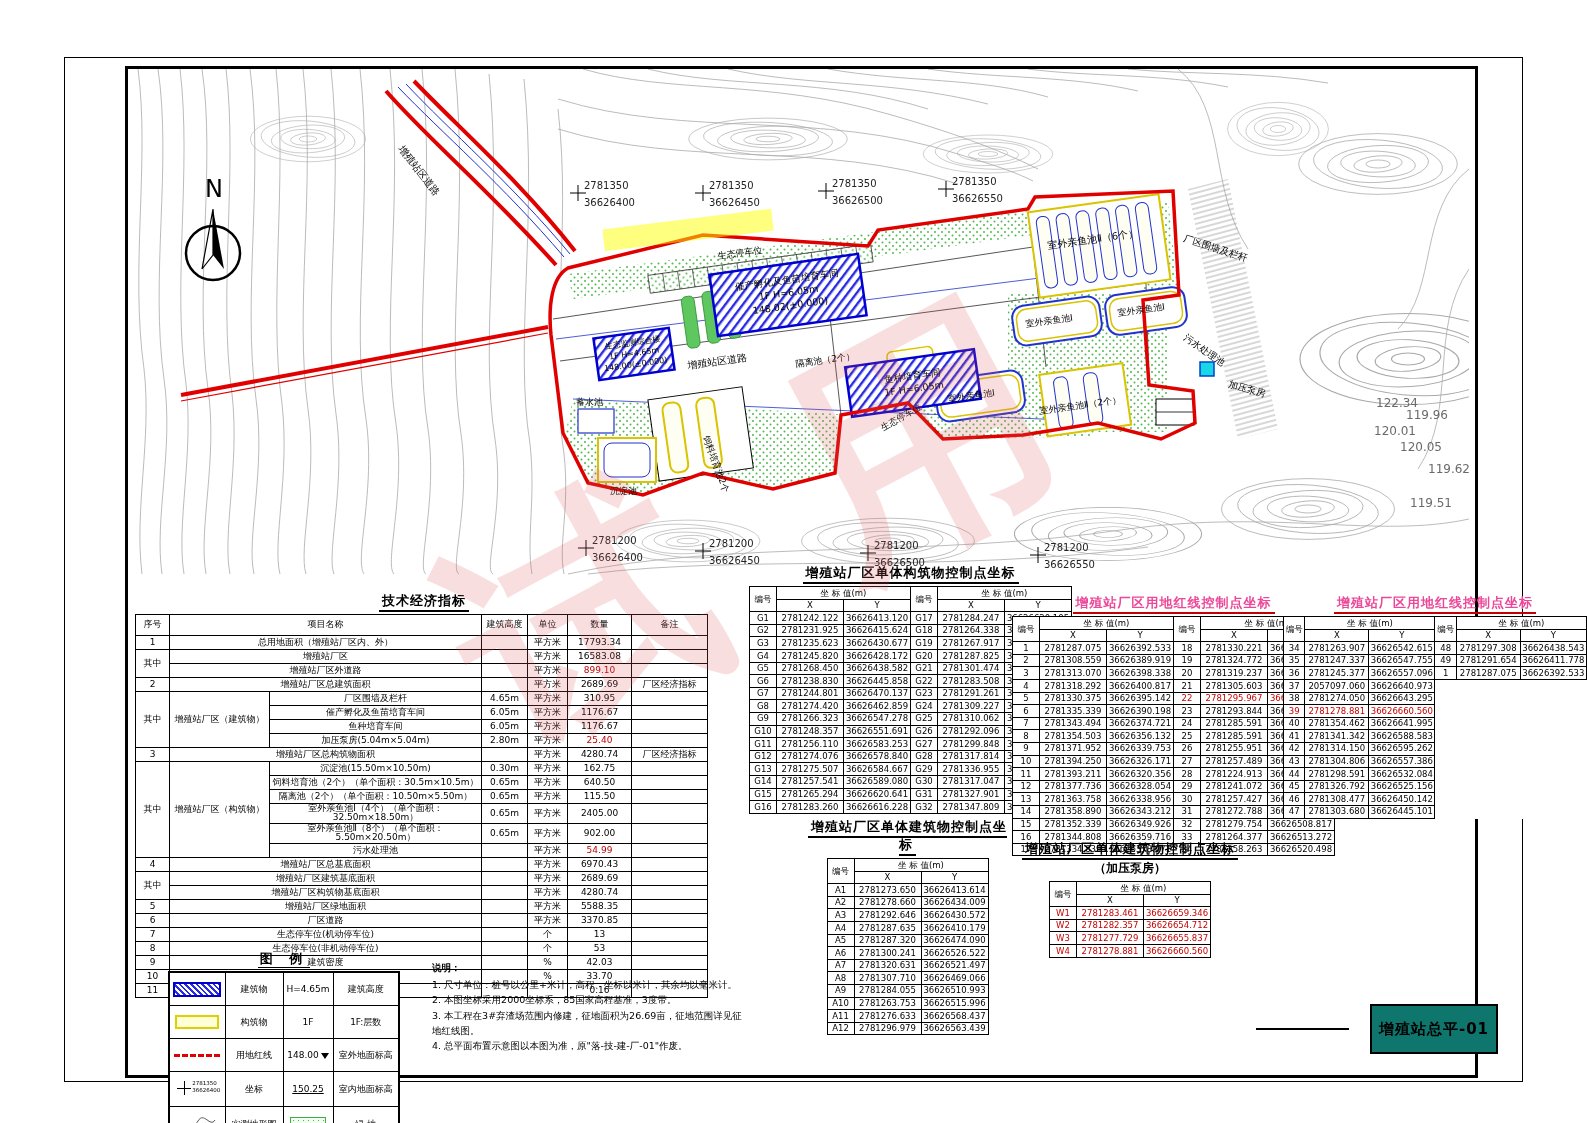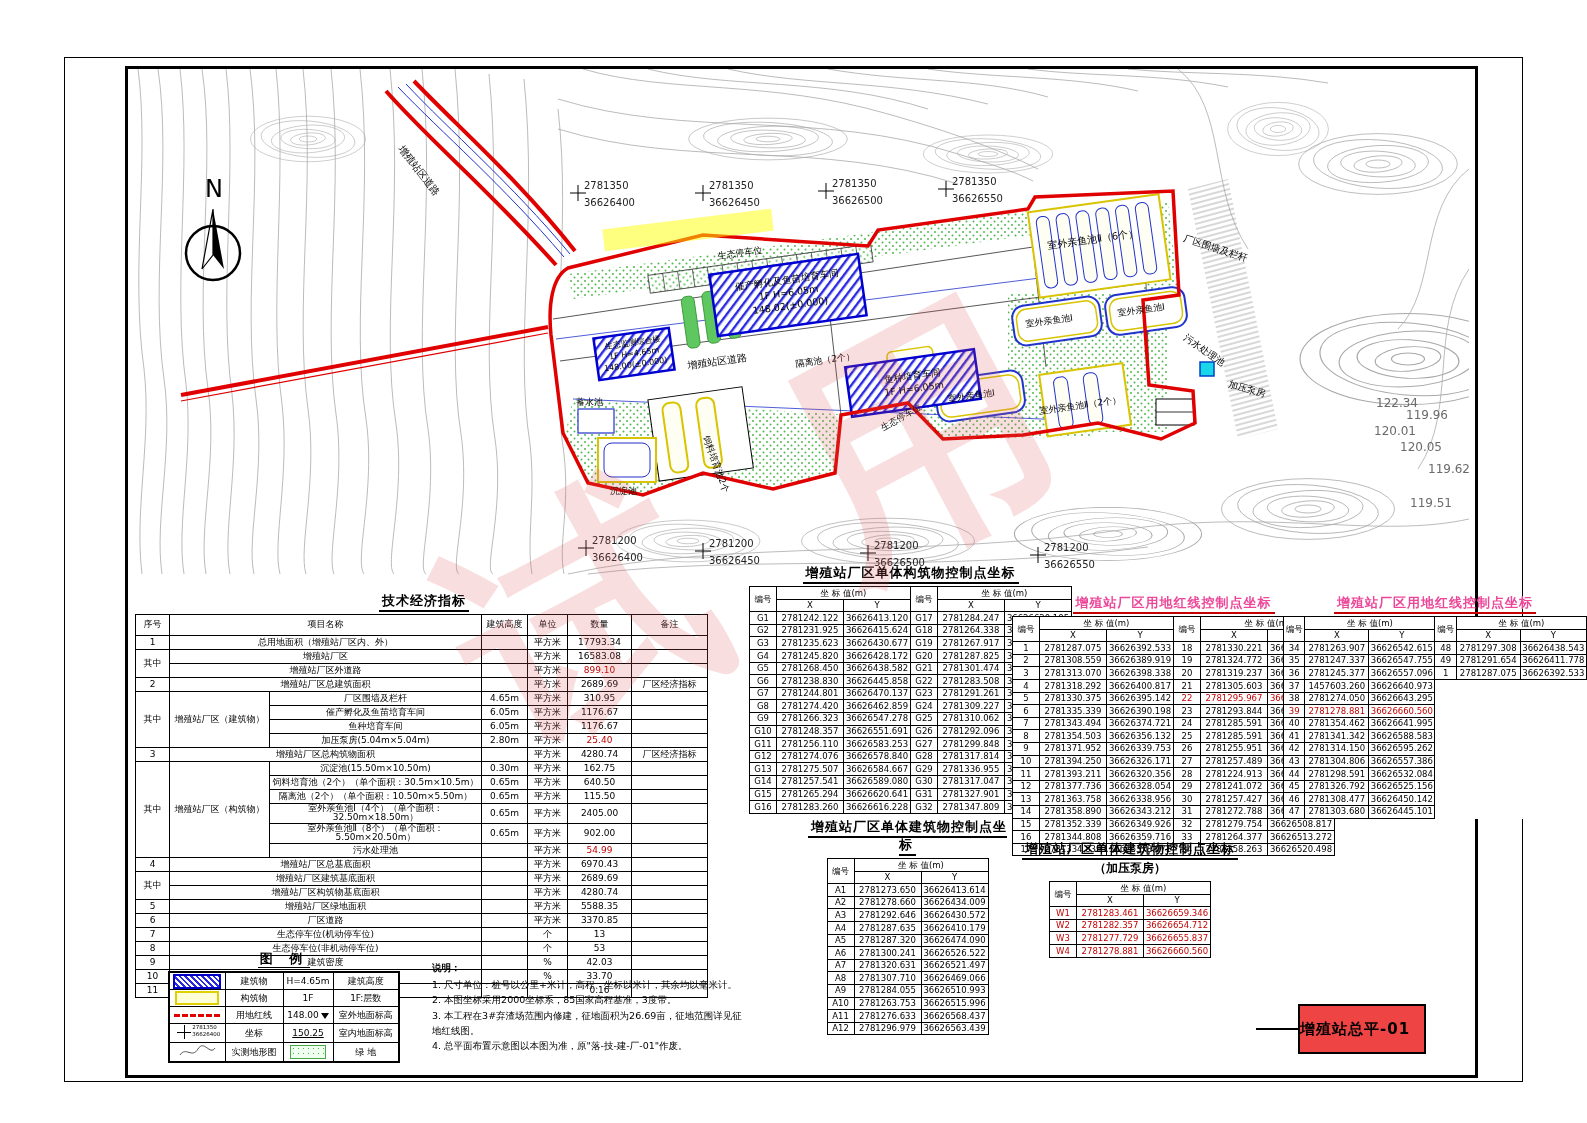--- a/index.html
+++ b/index.html
@@ -20,41 +20,41 @@
   .ctab th,.ctab td{border:1px solid #000;text-align:center;padding:0 1px;height:11.6px;line-height:1;font-weight:normal;}
   .ctab td.ghost{border:none;background:transparent;}
   .ctab .idc{width:24px;}
   .ctab .xc{width:64px;}
   .ctab .yc{width:64px;}
   .red{color:#c40000;}
   #tech-table{font-size:9px;}
   #tech-table th,#tech-table td{border:1px solid #000;text-align:center;padding:0 2px;height:13px;line-height:1.05;}
   #tech-table th{height:20px;font-weight:normal;}
   .legend-tbl{font-size:9px;}
-  .legend-tbl td{border:1px solid #000;text-align:center;height:16px;padding:0 2px;}
+  .legend-tbl td{border:1px solid #000;text-align:center;height:16px;padding:8px 2px;}
   .legend-tbl{border:2px solid #000;}
   #legend-title{font-size:13px;font-weight:bold;text-align:center;letter-spacing:6px;margin-bottom:3px;}
   #legend-title span{border-bottom:3px double #000;padding:0 2px 1px;}
   .sw{display:inline-block;vertical-align:middle;}
   .sw-build{width:44px;height:11px;border:2px solid #0000c8;background:repeating-linear-gradient(45deg,#ffffff 0 2px,#2a2ae0 2px 4px);}
   .sw-struct{width:40px;height:10px;border:2px solid #e0d000;background:#ffffd8;}
   .sw-redline{width:46px;height:0;border-top:3px dashed #e00000;}
   .sw-green{width:34px;height:12px;border:1px solid #44aa44;background:#f0fff0;
             background-image:radial-gradient(#44bb44 18%,rgba(0,0,0,0) 20%);background-size:5px 5px;}
   .coord-cross{position:relative;width:40px;height:16px;display:inline-block;}
   .coord-cross .h{position:absolute;left:0;top:8px;width:14px;border-top:1px solid #000;}
   .coord-cross .v{position:absolute;left:7px;top:1px;height:14px;border-left:1px solid #000;}
   .coord-cross .tx{position:absolute;left:15px;top:0;font-size:5.5px;line-height:1.2;text-align:left;}
   .elev-out{position:relative;font-size:9px;}
   .elev-out .tri{display:inline-block;width:0;height:0;border-left:4px solid rgba(0,0,0,0);border-right:4px solid rgba(0,0,0,0);border-top:6px solid #000;vertical-align:middle;margin-left:2px;}
   .elev-in{font-size:9px;text-decoration:underline;}
   #notes{font-size:9.5px;line-height:1.6;}
   #notes .nt{font-weight:bold;margin-bottom:2px;}
-  #title-block{position:absolute;left:1298px;top:1004px;width:124px;height:46px;border:2px solid #000;
-               display:flex;align-items:center;justify-content:flex-start;font-size:15px;font-weight:bold;letter-spacing:1px;background:#ef4444;}
+  #title-block{position:absolute;left:1370px;top:1004px;width:124px;height:46px;border:2px solid #000;
+               display:flex;align-items:center;justify-content:center;font-size:15px;font-weight:bold;letter-spacing:1px;background:#0f766e;}
   #title-block-step{position:absolute;left:1256px;top:1028px;width:93px;height:0;border-top:2px solid #000;}
   #watermark{position:absolute;left:430px;top:330px;font-size:250px;font-weight:bold;color:rgba(219,92,92,0.20);
              transform:rotate(-28deg);letter-spacing:130px;white-space:nowrap;pointer-events:none;z-index:40;}
   svg text{font-family:"DejaVu Sans","Liberation Sans",sans-serif;}
 </style>
 </head>
 <body>
 
 <div id="page">
   <div id="outer-frame"></div>
@@ -977,21 +977,21 @@
           <tr>
             <td class="idc">36</td>
             <td class="xc">2781245.377</td>
             <td class="yc">36626557.096</td>
             <td class="idc">1</td>
             <td class="xc">2781287.075</td>
             <td class="yc">36626392.533</td>
           </tr>
           <tr>
             <td class="idc">37</td>
-            <td class="xc">1457603.260</td>
+            <td class="xc">2057097.060</td>
             <td class="yc">36626640.973</td>
             <td class="ghost"></td>
             <td class="ghost"></td>
             <td class="ghost"></td>
           </tr>
           <tr>
             <td class="idc">38</td>
             <td class="xc">2781274.050</td>
             <td class="yc">36626643.295</td>
             <td class="ghost"></td>

